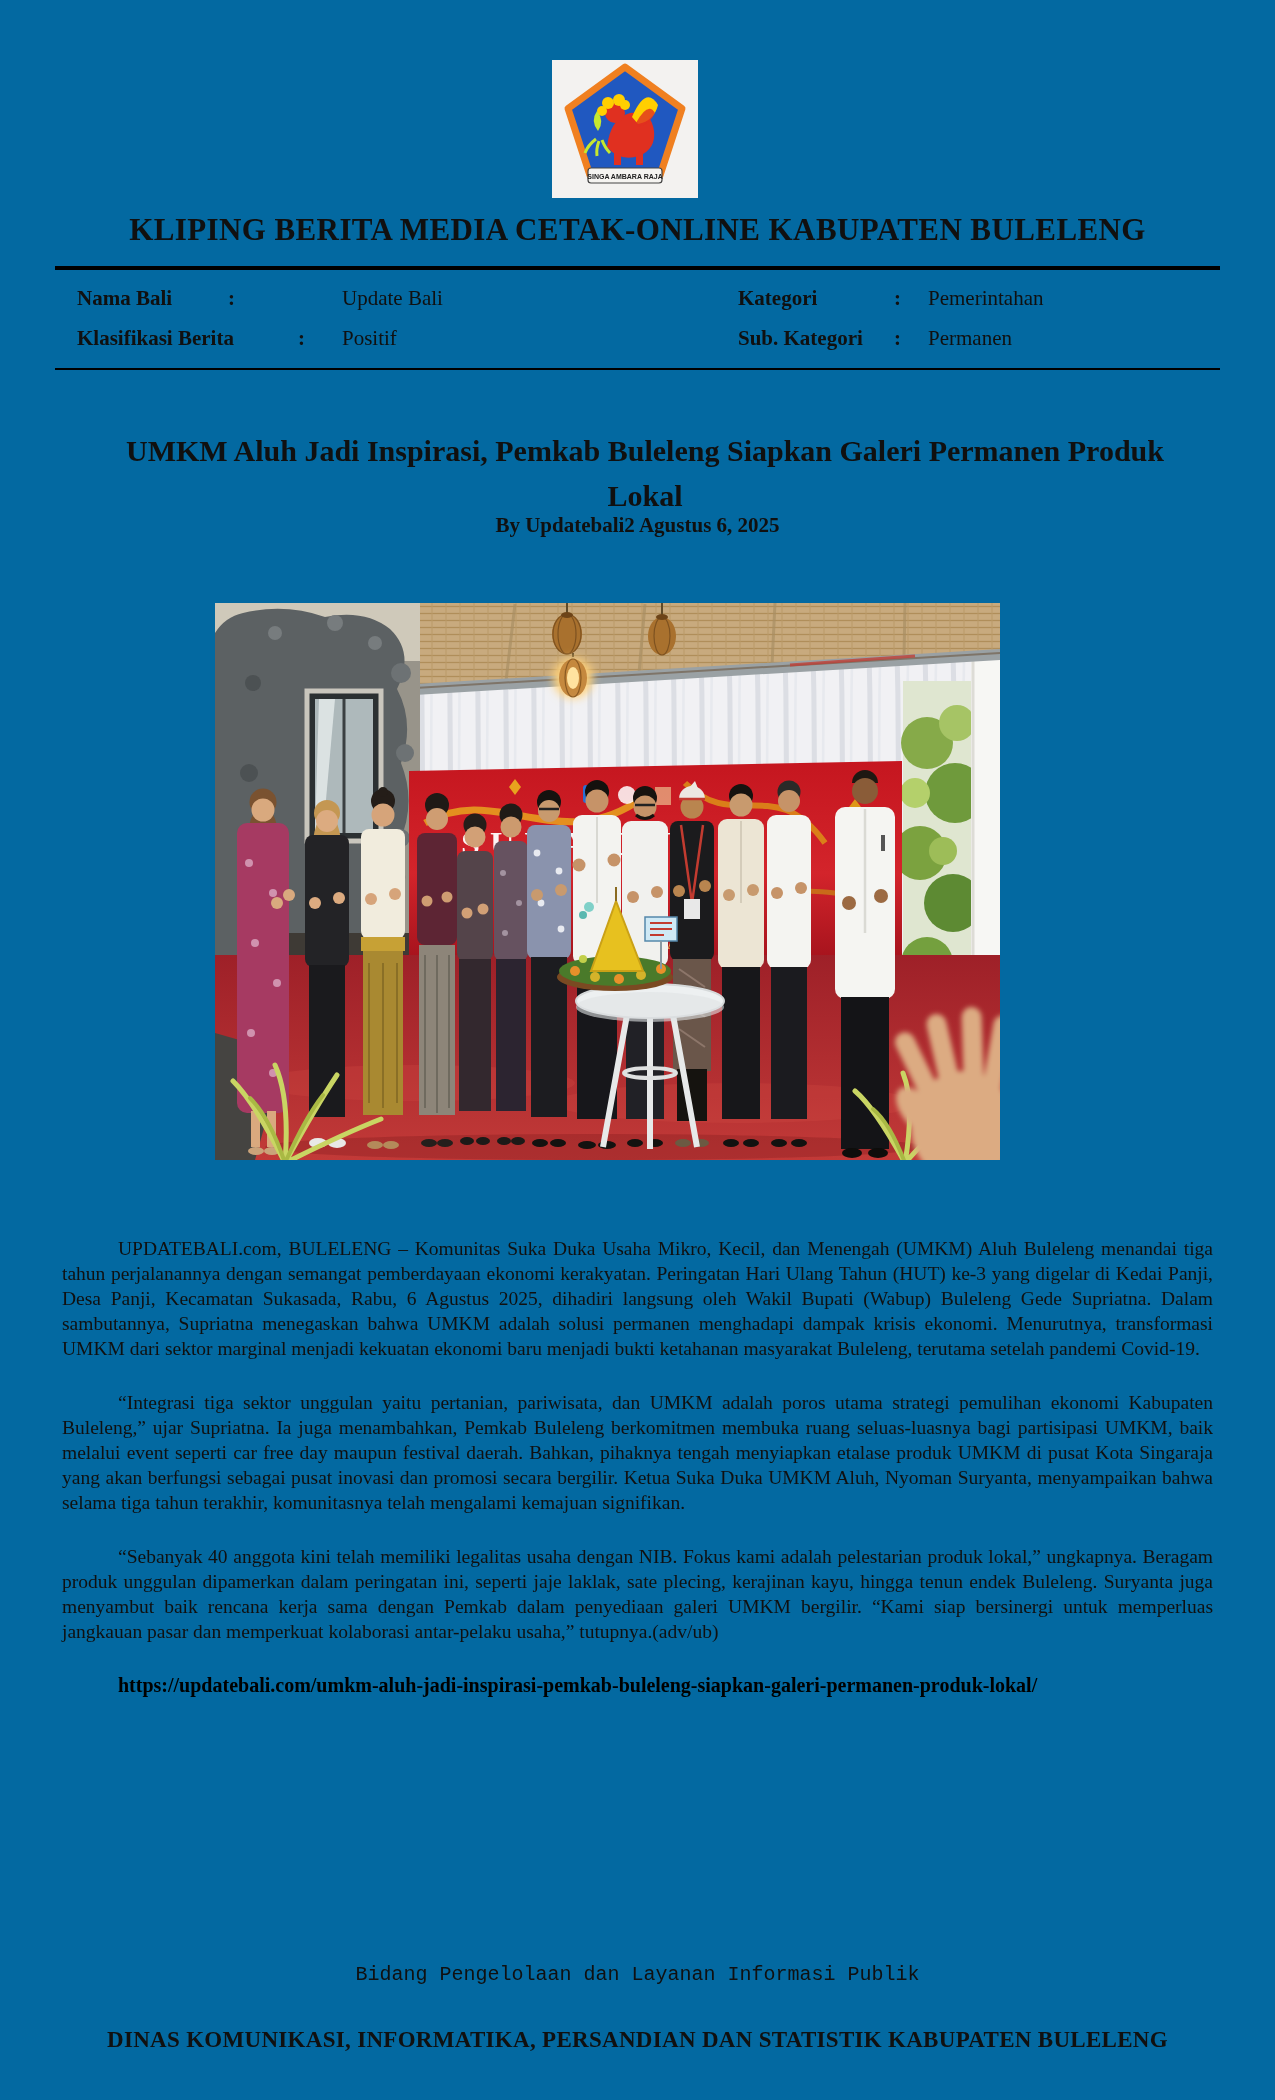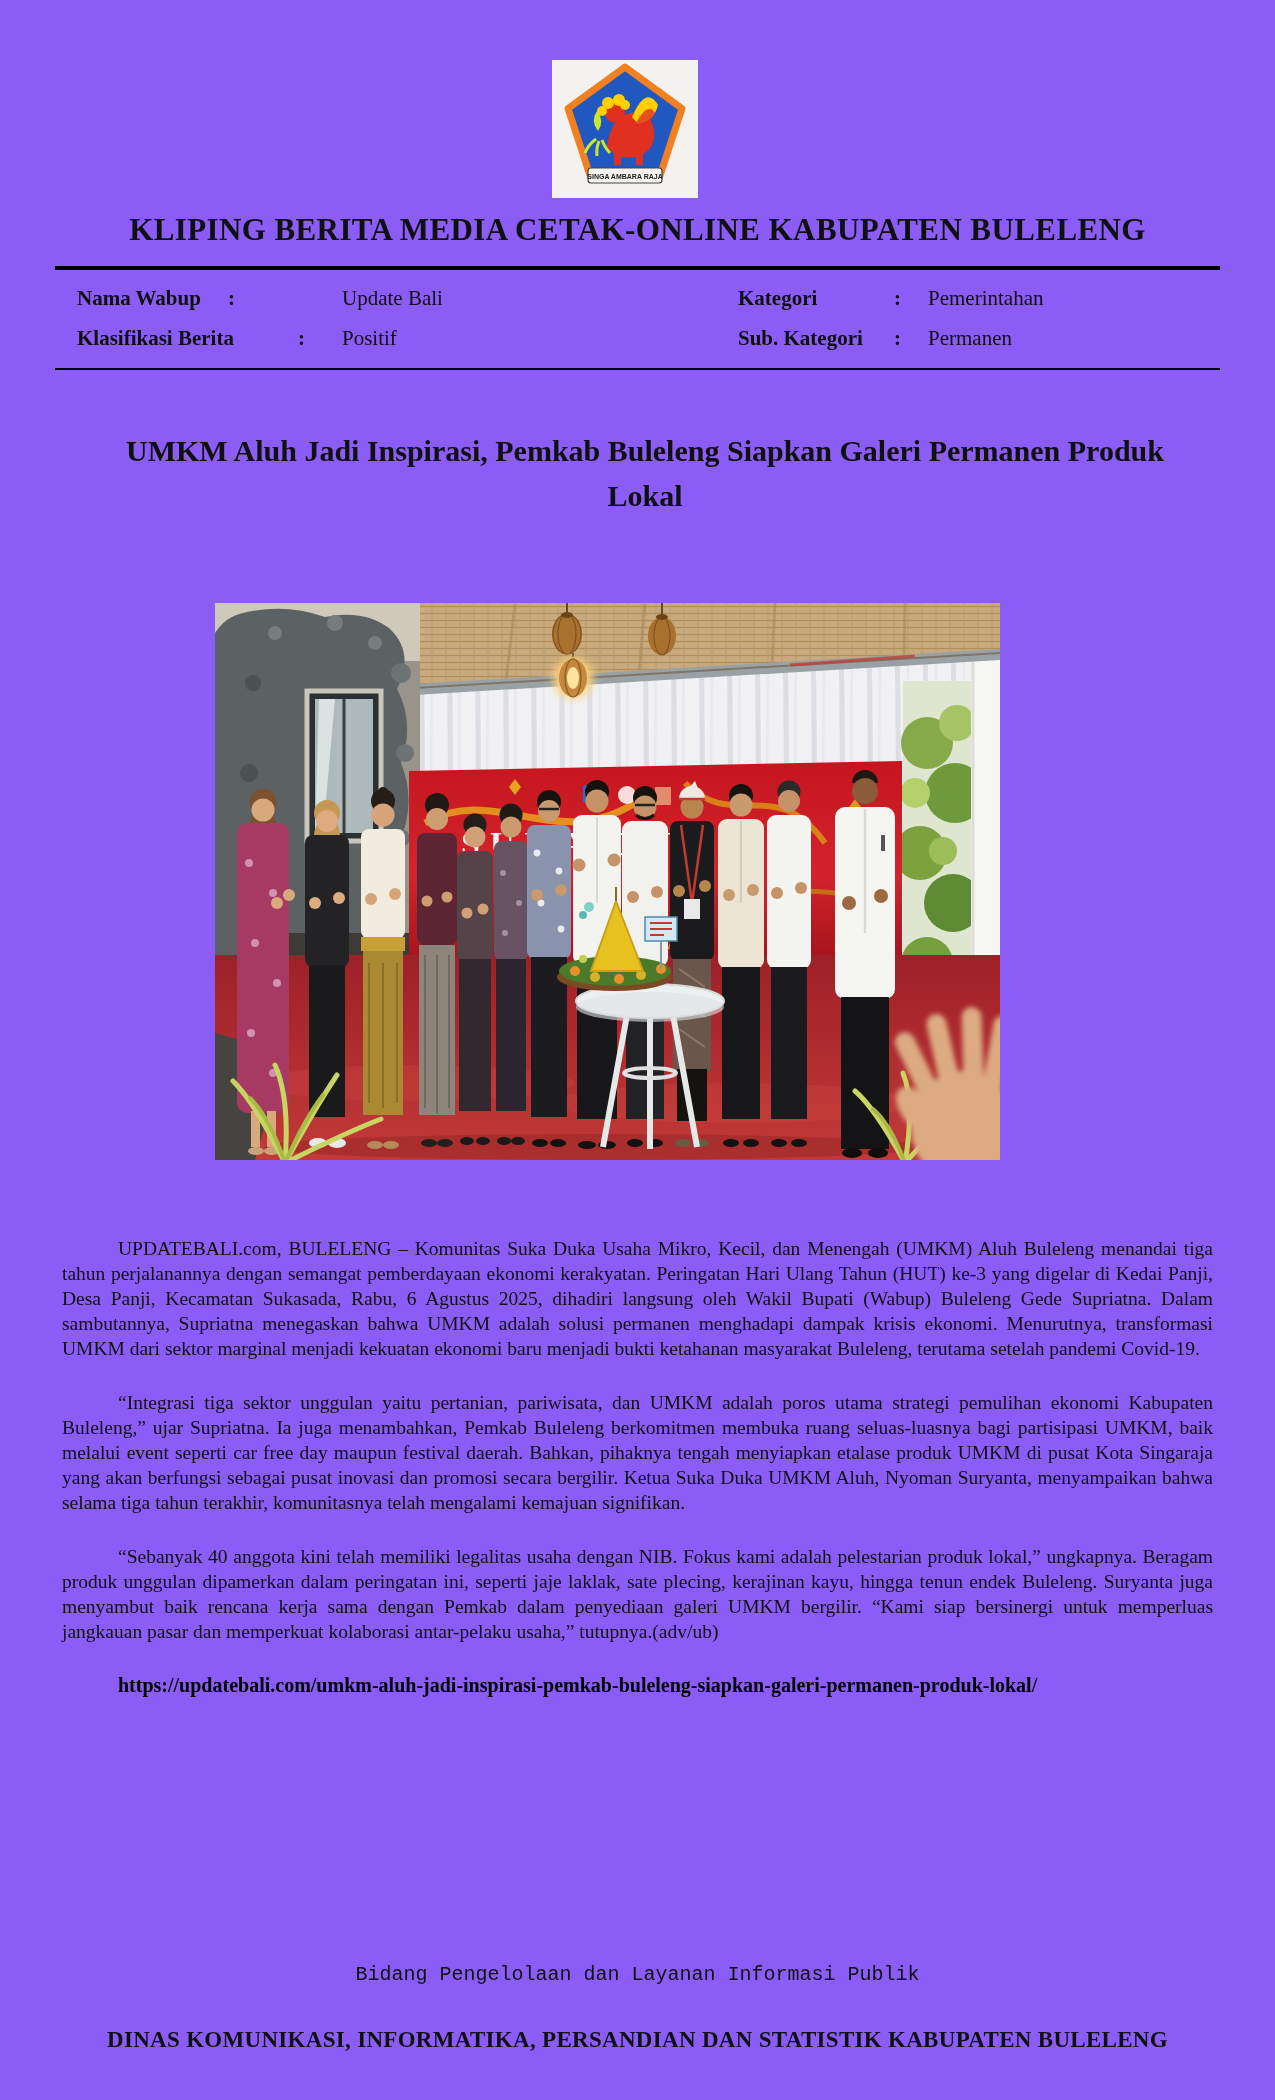--- a/index.html
+++ b/index.html
@@ -1,16 +1,16 @@
 <!DOCTYPE html>
 <html><head>
 <meta charset="utf-8">
 <style>
   html,body{margin:0;padding:0;background:#9a9a9a;}
-  .page{position:relative;width:1275px;height:2100px;margin:0 auto;background:#8b5cf6;
+  .page{position:relative;width:1275px;height:2100px;margin:0 auto;background:#0369a1;
         font-family:"Liberation Serif",serif;color:#101010;overflow:hidden;}
 
   
   .logo-box{position:absolute;left:552px;top:60px;width:146px;height:138px;
             background:#f3f2f0;display:flex;align-items:center;justify-content:center;}
   .doc-title{position:absolute;top:212px;left:0;width:100%;text-align:center;margin:0;
              font-size:31px;font-weight:bold;letter-spacing:.4px;}
   .rule-thick{position:absolute;left:55px;right:55px;top:266px;height:4px;background:#000;}
   .rule-thin{position:absolute;left:55px;right:55px;top:368px;height:2px;background:#000;}
 
@@ -69,38 +69,39 @@
       <rect x="36" y="107" width="74" height="15" rx="3" fill="#f5f4f1" stroke="#444" stroke-width="1.2"></rect>
       <text x="73" y="118" text-anchor="middle" font-family="Liberation Sans, sans-serif" font-size="7" font-weight="bold" fill="#222">SINGA AMBARA RAJA</text>
     </svg>
   </div>
 
   <h1 class="doc-title">KLIPING BERITA MEDIA CETAK-ONLINE KABUPATEN BULELENG</h1>
 
   <div class="rule-thick"></div>
 
   <div class="meta">
-    <span class="lbl r1 l1">Nama Wabup</span>
+    <span class="lbl r1 l1">Nama Bali</span>
     <span class="lbl r1 c1a">:</span>
     <span class="r1 v1">Update Bali</span>
     <span class="lbl r1 l2">Kategori</span>
     <span class="lbl r1 c2">:</span>
     <span class="r1 v2">Pemerintahan</span>
 
     <span class="lbl r2 l1">Klasifikasi Berita</span>
     <span class="lbl r2 c1b">:</span>
     <span class="r2 v1">Positif</span>
     <span class="lbl r2 l2">Sub. Kategori</span>
     <span class="lbl r2 c2">:</span>
     <span class="r2 v2">Permanen</span>
   </div>
 
   <div class="rule-thin"></div>
 
   <h2 class="article-title">UMKM Aluh Jadi Inspirasi, Pemkab Buleleng Siapkan Galeri Permanen Produk Lokal</h2>
+  <div class="article-byline">By Updatebali2 Agustus 6, 2025</div>
 
   <figure class="photo" aria-label="Officials and UMKM Aluh community members stand clapping on a red carpet before a red anniversary backdrop, with a yellow tumpeng on a white round table in the foreground, under a woven bamboo ceiling with rattan lanterns, white curtains and a carved stone wall.">
     <svg viewBox="0 0 785 557">
       <defs>
         <linearGradient id="gBanner" x1="0" y1="0" x2="0" y2="1">
           <stop offset="0" stop-color="#c5161f"></stop>
             <stop offset=".55" stop-color="#d3242b"></stop>
             <stop offset="1" stop-color="#a3121c"></stop>
         </linearGradient>
         <linearGradient id="gCarpet" x1="0" y1="0" x2="0" y2="1">

